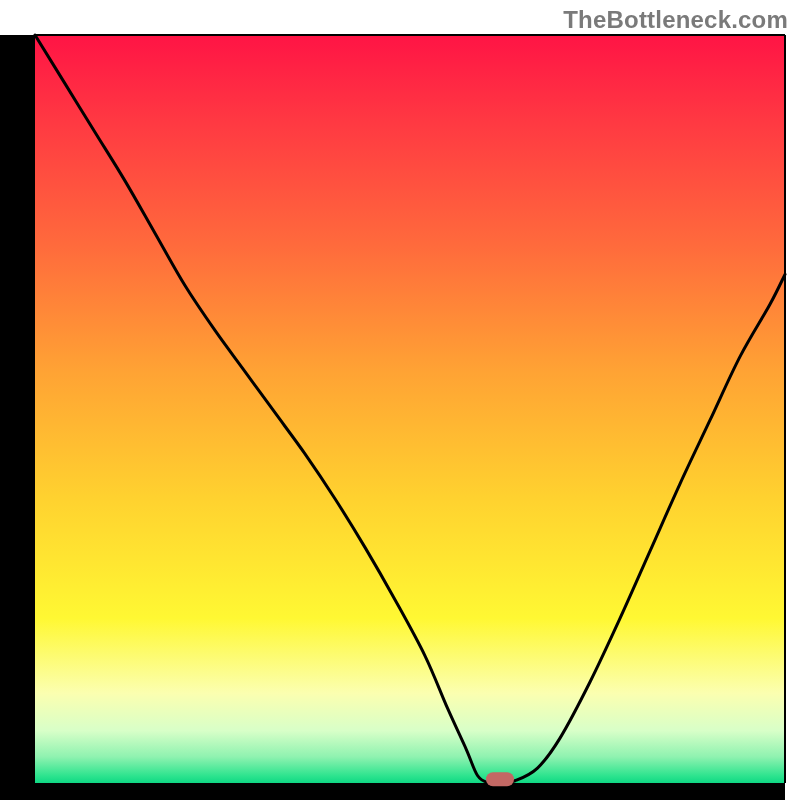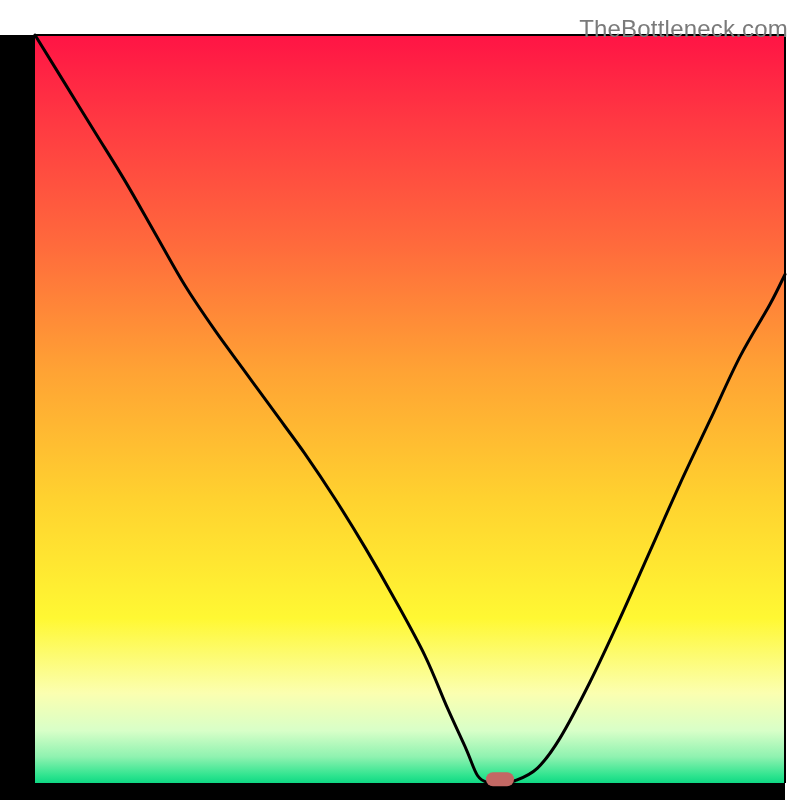--- a/index.html
+++ b/index.html
@@ -7,25 +7,25 @@
     padding: 0;
     background: #fff;
   }
   .container {
     width: 800px;
     height: 800px;
     position: relative;
   }
   .watermark {
     position: absolute;
-    top: 15px;
+    top: 6px;
     right: 12px;
     font-family: Arial, Helvetica, sans-serif;
     font-size: 24px;
-    font-weight: normal;
+    font-weight: bold;
     color: #7a7a7a;
     letter-spacing: 0.2px;
     z-index: 10;
   }
   svg {
     display: block;
   }
 </style>
 </head>
 <body>

